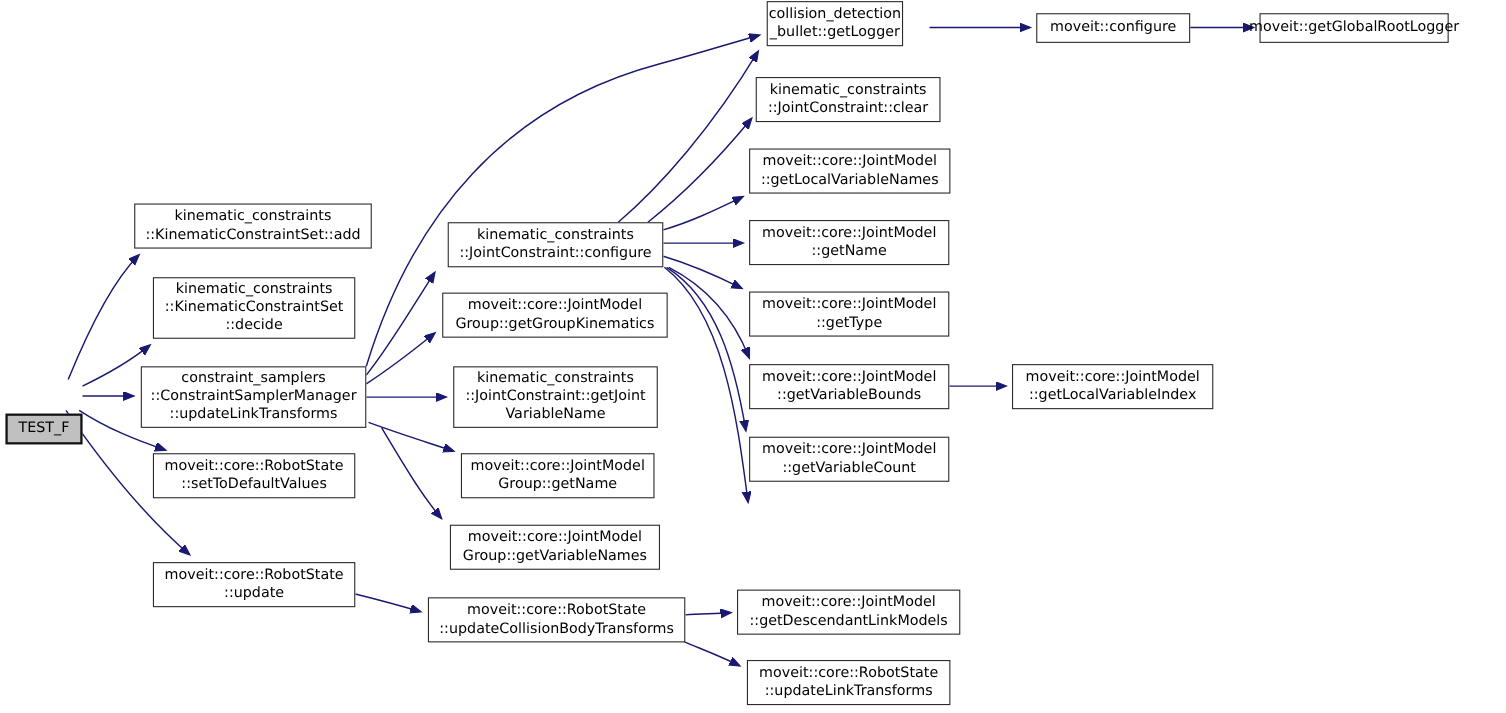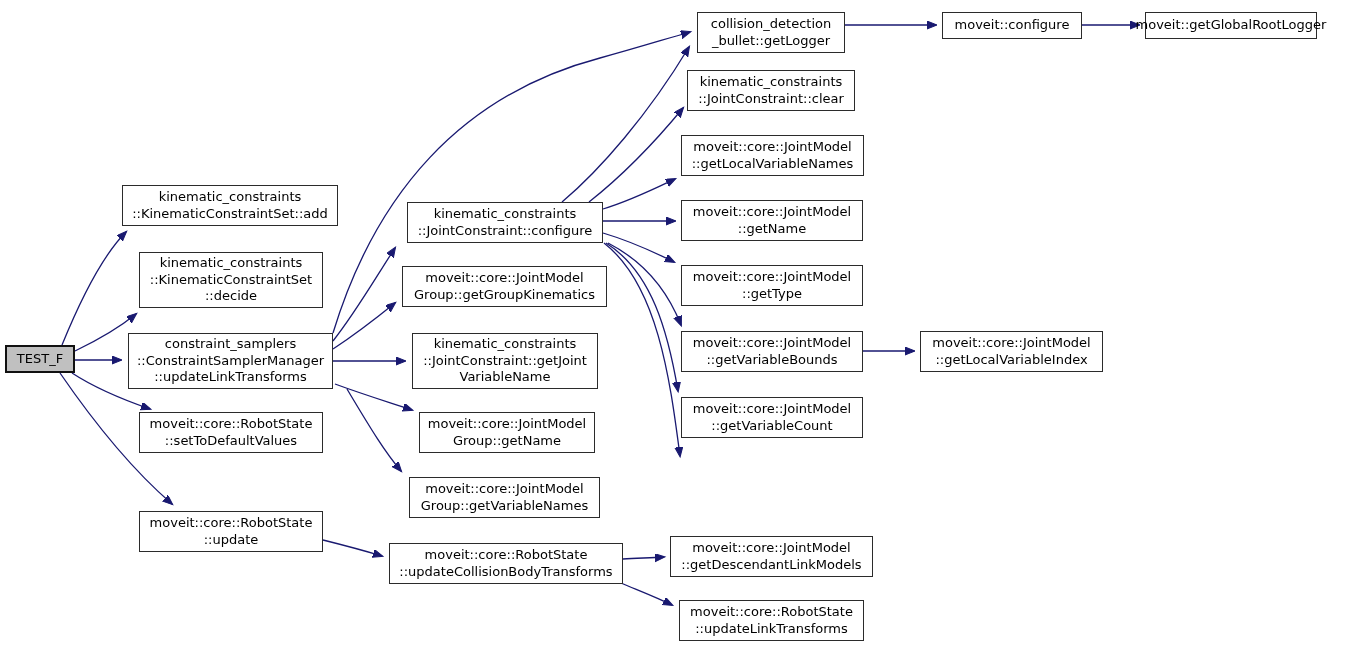--- a/index.html
+++ b/index.html
@@ -28,20 +28,21 @@
     border:1px solid var(--node-border);
     color:var(--text);
     font-size:13px;line-height:16.5px;
     display:flex;align-items:center;justify-content:center;
     text-align:center;white-space:pre-line;
     cursor:pointer;
   }
   .node.root{
     background:var(--root-fill);
     border:2px solid #111;
+    margin-top:31px;
   }
 </style>
 </head>
 <body>
 
 <div class="canvas">
 
   <svg class="edges" width="1369" height="648" viewBox="0 0 1369 648">
     <defs>
       <marker id="arrow" markerWidth="12" markerHeight="10" refX="9" refY="4" orient="auto" markerUnits="userSpaceOnUse">
@@ -94,21 +95,21 @@
 Group::getGroupKinematics</div>
   <div class="node" style="left:412px;top:333px;width:186px;height:56px">kinematic_constraints
 ::JointConstraint::getJoint
 VariableName</div>
   <div class="node" style="left:419px;top:412px;width:176px;height:41px">moveit::core::JointModel
 Group::getName</div>
   <div class="node" style="left:409px;top:477px;width:191px;height:41px">moveit::core::JointModel
 Group::getVariableNames</div>
   <div class="node" style="left:389px;top:543px;width:234px;height:41px">moveit::core::RobotState
 ::updateCollisionBodyTransforms</div>
-  <div class="node" style="left:697px;top:12px;width:148px;height:41px">collision_detection
+  <div class="node" style="left:697px;top:1px;width:124px;height:41px">collision_detection
 _bullet::getLogger</div>
   <div class="node" style="left:687px;top:70px;width:168px;height:41px">kinematic_constraints
 ::JointConstraint::clear</div>
   <div class="node" style="left:681px;top:135px;width:183px;height:41px">moveit::core::JointModel
 ::getLocalVariableNames</div>
   <div class="node" style="left:681px;top:200px;width:182px;height:41px">moveit::core::JointModel
 ::getName</div>
   <div class="node" style="left:681px;top:265px;width:182px;height:41px">moveit::core::JointModel
 ::getType</div>
   <div class="node" style="left:681px;top:331px;width:182px;height:41px">moveit::core::JointModel

